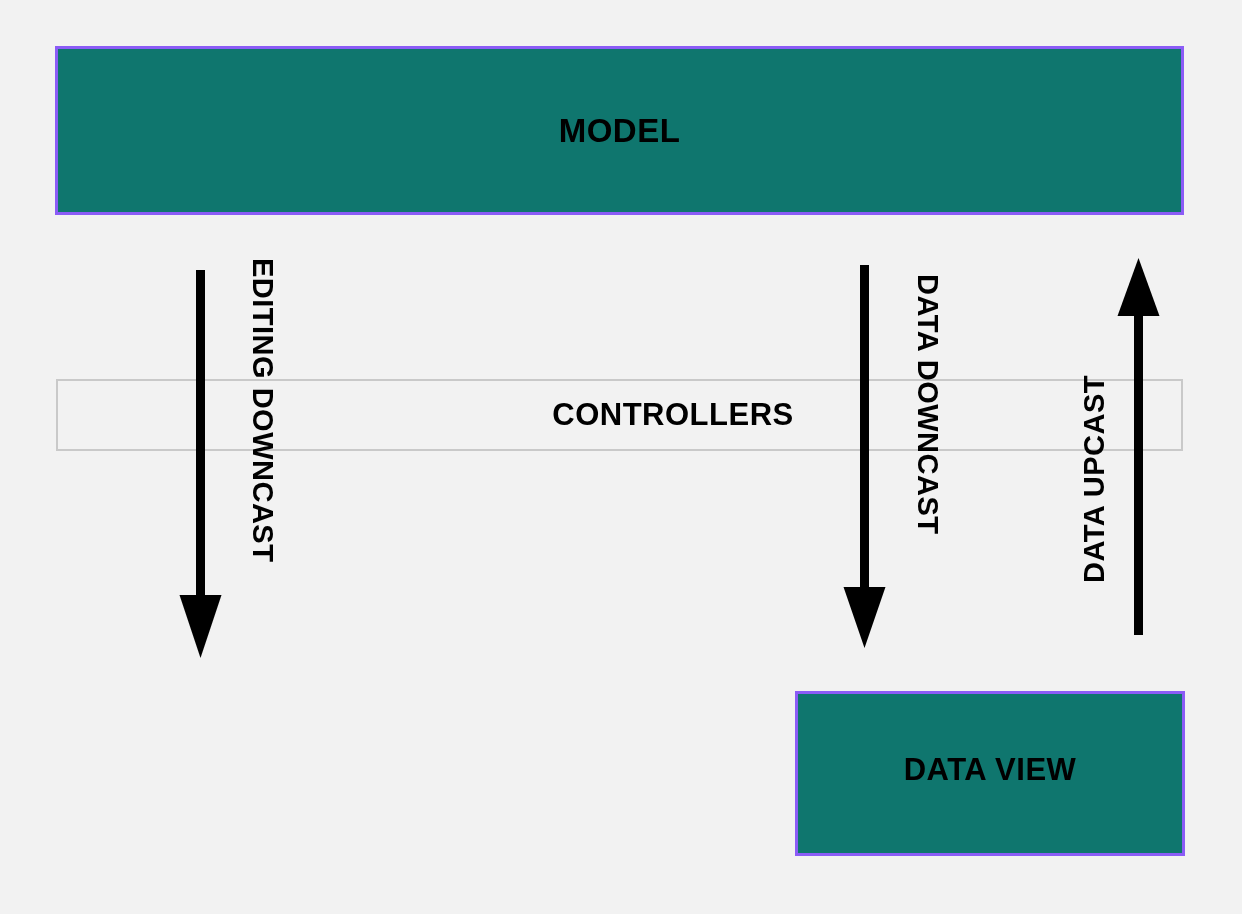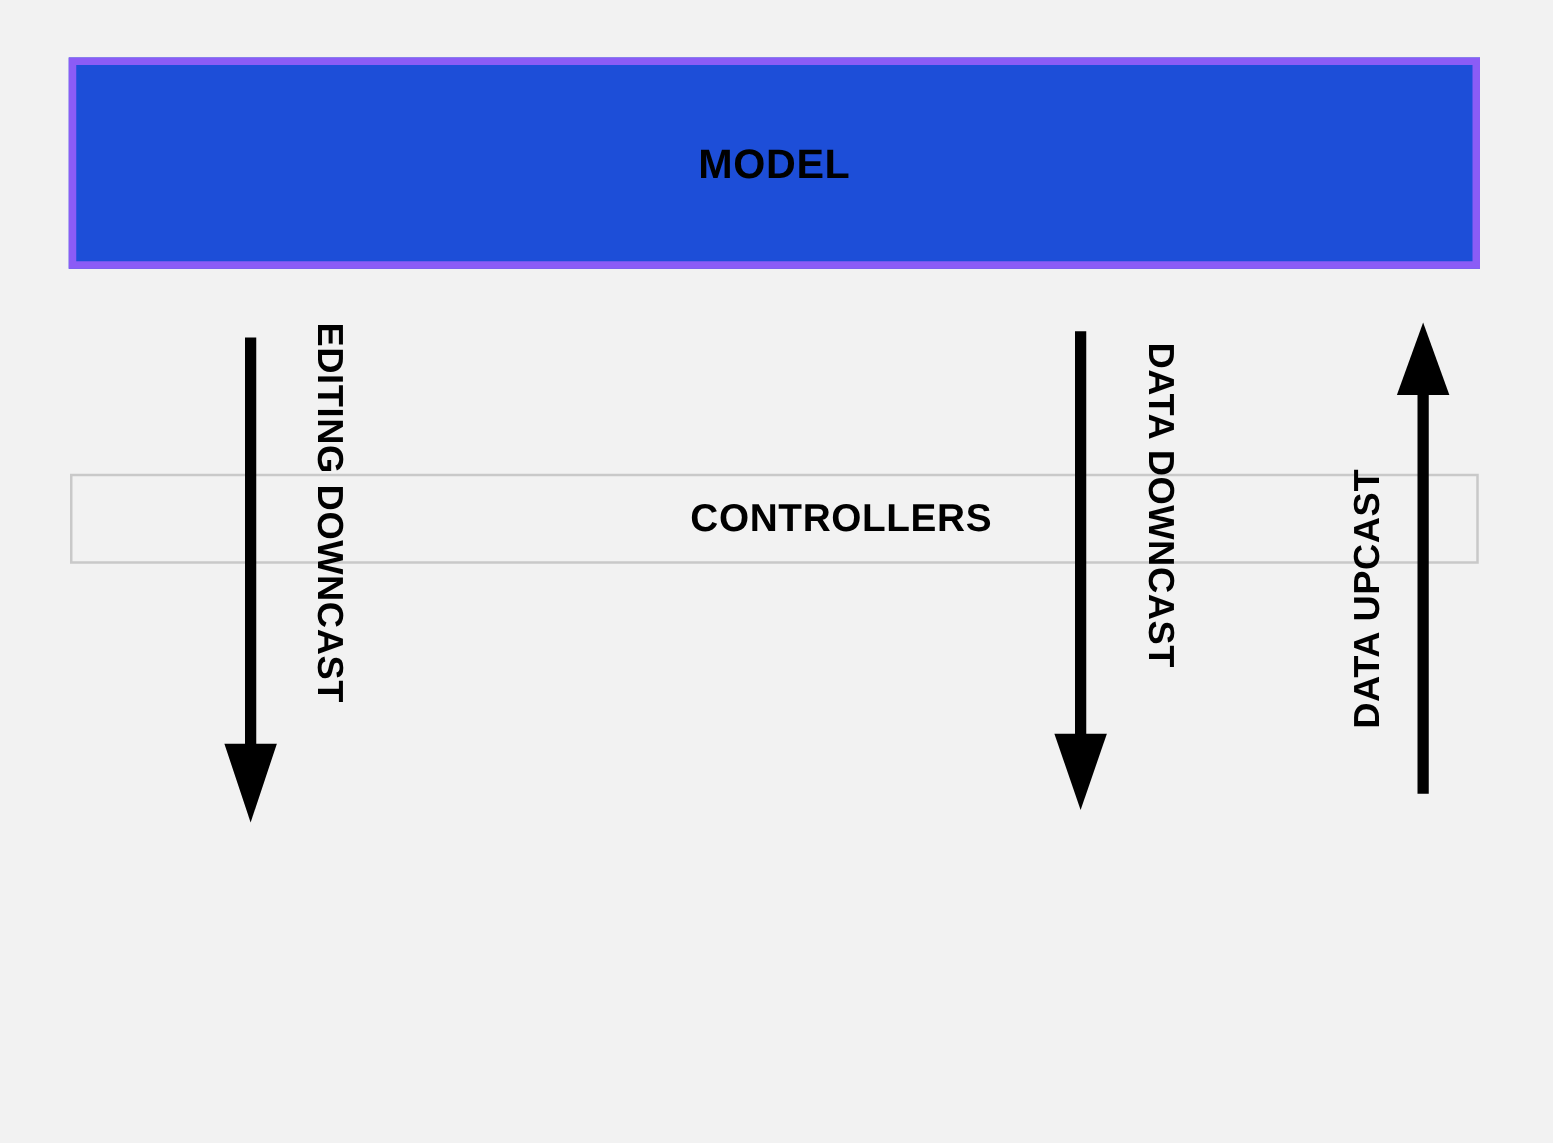--- a/index.html
+++ b/index.html
@@ -15,22 +15,22 @@
   }
   #diagram {
     position: relative;
     width: 1242px;
     height: 914px;
   }
 
   
   .node-box {
     position: absolute;
-    background: #1d4ed8;
-    border: 6px solid #8b5cf6;
+    background: #0f766e;
+    border: 3px solid #8b5cf6;
     box-sizing: border-box;
     display: flex;
     align-items: center;
     justify-content: center;
   }
   .node-label {
     font-weight: bold;
     color: #000000;
     letter-spacing: 0.5px;
     white-space: nowrap;
@@ -132,14 +132,17 @@
   </svg>
   <div class="arrow-label rot-cw" style="left:944px; top:274px;">DATA DOWNCAST</div>
 
   <svg class="arrow-svg" id="data-upcast-arrow" style="left:1114px; top:256px;" width="50" height="385" viewBox="0 0 50 385">
     <polygon points="24.5,2 45.5,60 3.5,60" fill="#000000"></polygon>
     <rect x="20" y="56" width="9" height="323" fill="#000000"></rect>
   </svg>
   <div class="arrow-label rot-ccw" style="left:1078px; top:583px;">DATA UPCAST</div>
 
 
+  <div class="node-box" id="data-view-box">
+    <span class="node-label">DATA VIEW</span>
+  </div>
 
 </div>
 
 </body></html>

